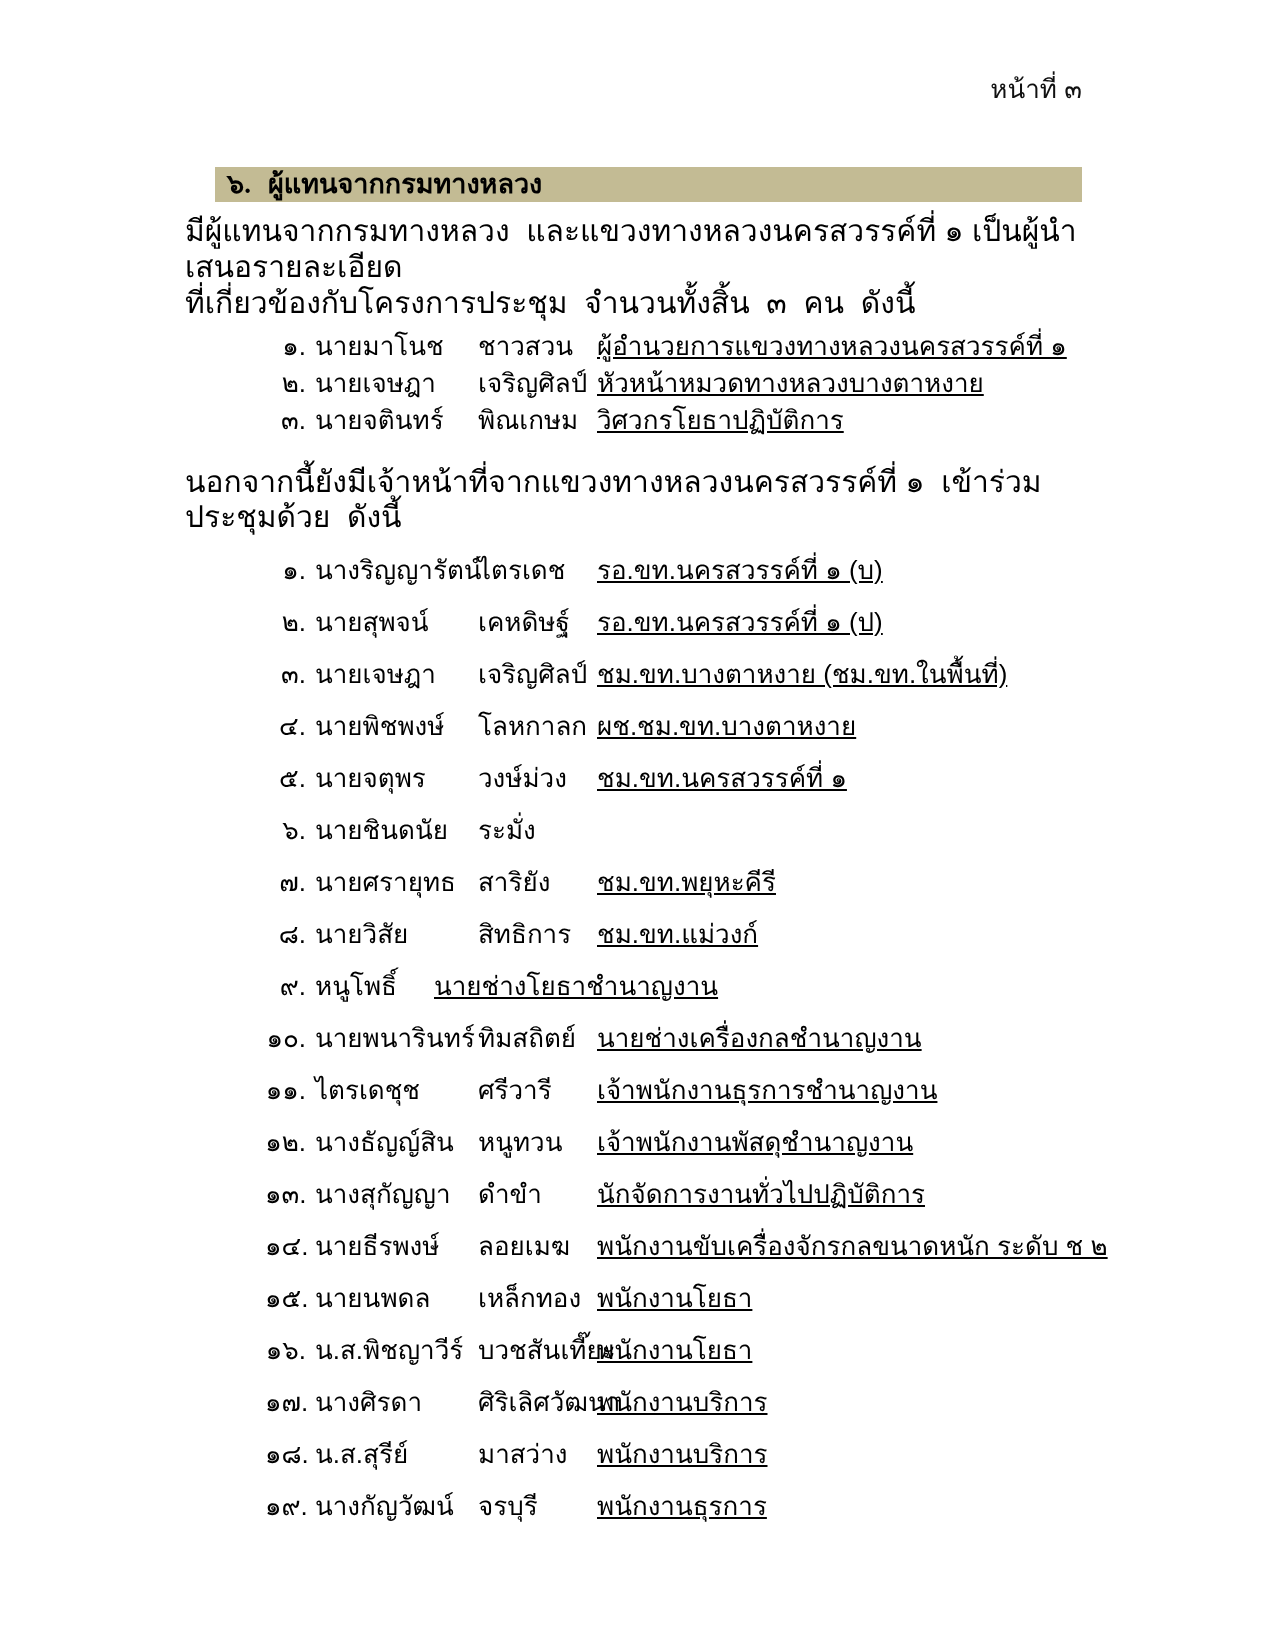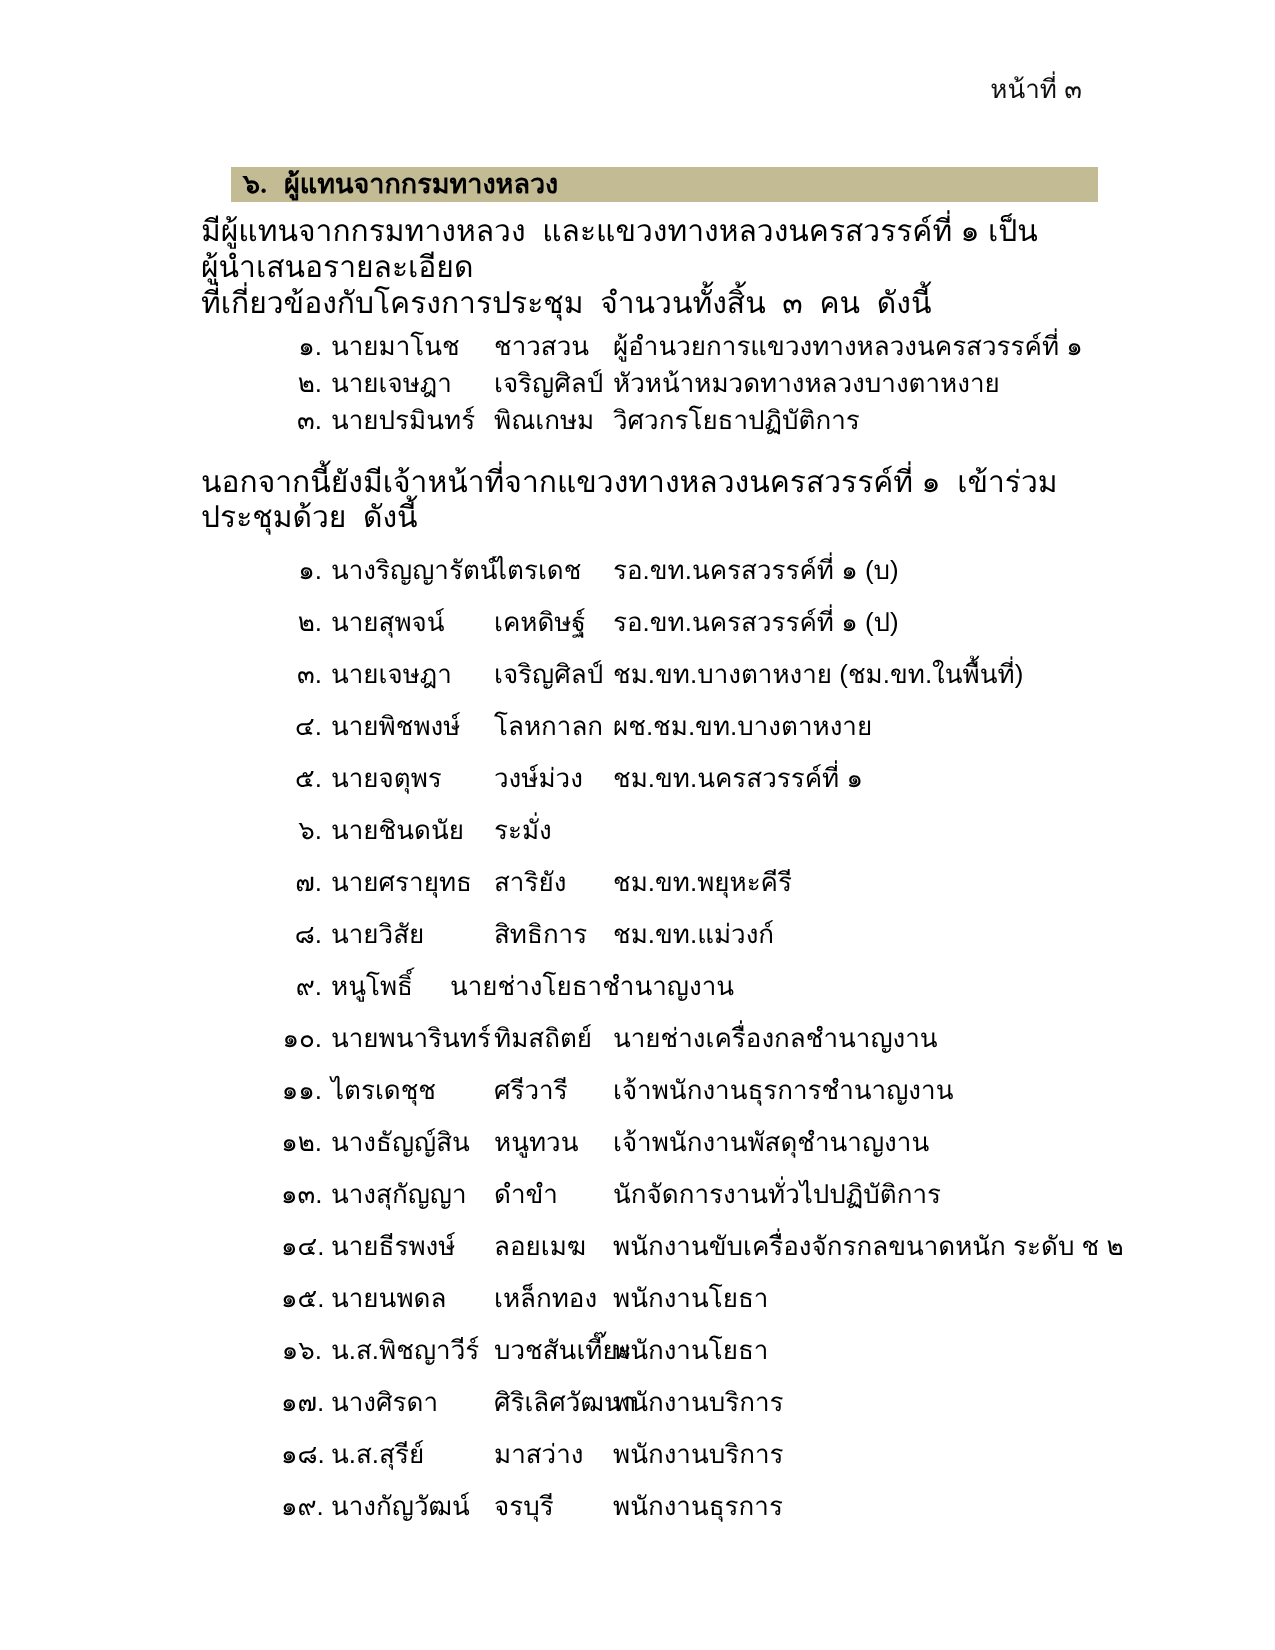--- a/index.html
+++ b/index.html
@@ -8,21 +8,20 @@
     position: relative;
     width: 1275px;
     height: 1650px;
     margin: 0 auto;
     background: #ffffff;
     color: #000000;
     font-family: "Liberation Sans", "DejaVu Sans", sans-serif;
     font-size: 26px;
     padding-top: 167px;
     overflow: hidden;
-    padding-left: 16px;
   }
   .page-number {
     position: absolute;
     top: 68px;
     right: 193px;
     font-size: 26px;
     color: #111111;
   }
   .section-bar {
     margin-left: 215px;
@@ -57,21 +56,21 @@
   }
   .c-num {
     width: 50px;
     flex: 0 0 50px;
     text-align: right;
     padding-right: 9px;
     white-space: nowrap;
   }
   .c-name  { width: 163px; flex: 0 0 163px; white-space: nowrap; }
   .c-surname { width: 119px; flex: 0 0 119px; white-space: nowrap; }
-  .c-pos { flex: 1 1 auto; white-space: nowrap; }
+  .c-pos { flex: 1 1 auto; white-space: nowrap; text-decoration: underline; }
 </style>
 </head>
 <body>
 
 <div class="page">
 
   <div class="page-number">หน้าที่  ๓</div>
 
   <div class="section-bar" style="background: rgb(195, 187, 148); font-family: Liberation Serif, serif;">
     <span class="sec-num">๖.</span><span class="sec-title">ผู้แทนจากกรมทางหลวง</span>
@@ -90,21 +89,21 @@
         <span class="c-pos">ผู้อำนวยการแขวงทางหลวงนครสวรรค์ที่ ๑</span>
       </div>
         <div class="row">
         <span class="c-num">๒.</span>
         <span class="c-name">นายเจษฎา</span>
         <span class="c-surname">เจริญศิลป์</span>
         <span class="c-pos">หัวหน้าหมวดทางหลวงบางตาหงาย</span>
       </div>
         <div class="row">
         <span class="c-num">๓.</span>
-        <span class="c-name">นายปรมินทร์</span>
+        <span class="c-name">นายจตินทร์</span>
         <span class="c-surname">พิณเกษม</span>
         <span class="c-pos">วิศวกรโยธาปฏิบัติการ</span>
       </div>
       </div>
 
     <p class="para para-attendees">นอกจากนี้ยังมีเจ้าหน้าที่จากแขวงทางหลวงนครสวรรค์ที่ ๑  เข้าร่วมประชุมด้วย  ดังนี้</p>
 
     <div class="list list-loose" id="att-list">
 
     <div class="row">

